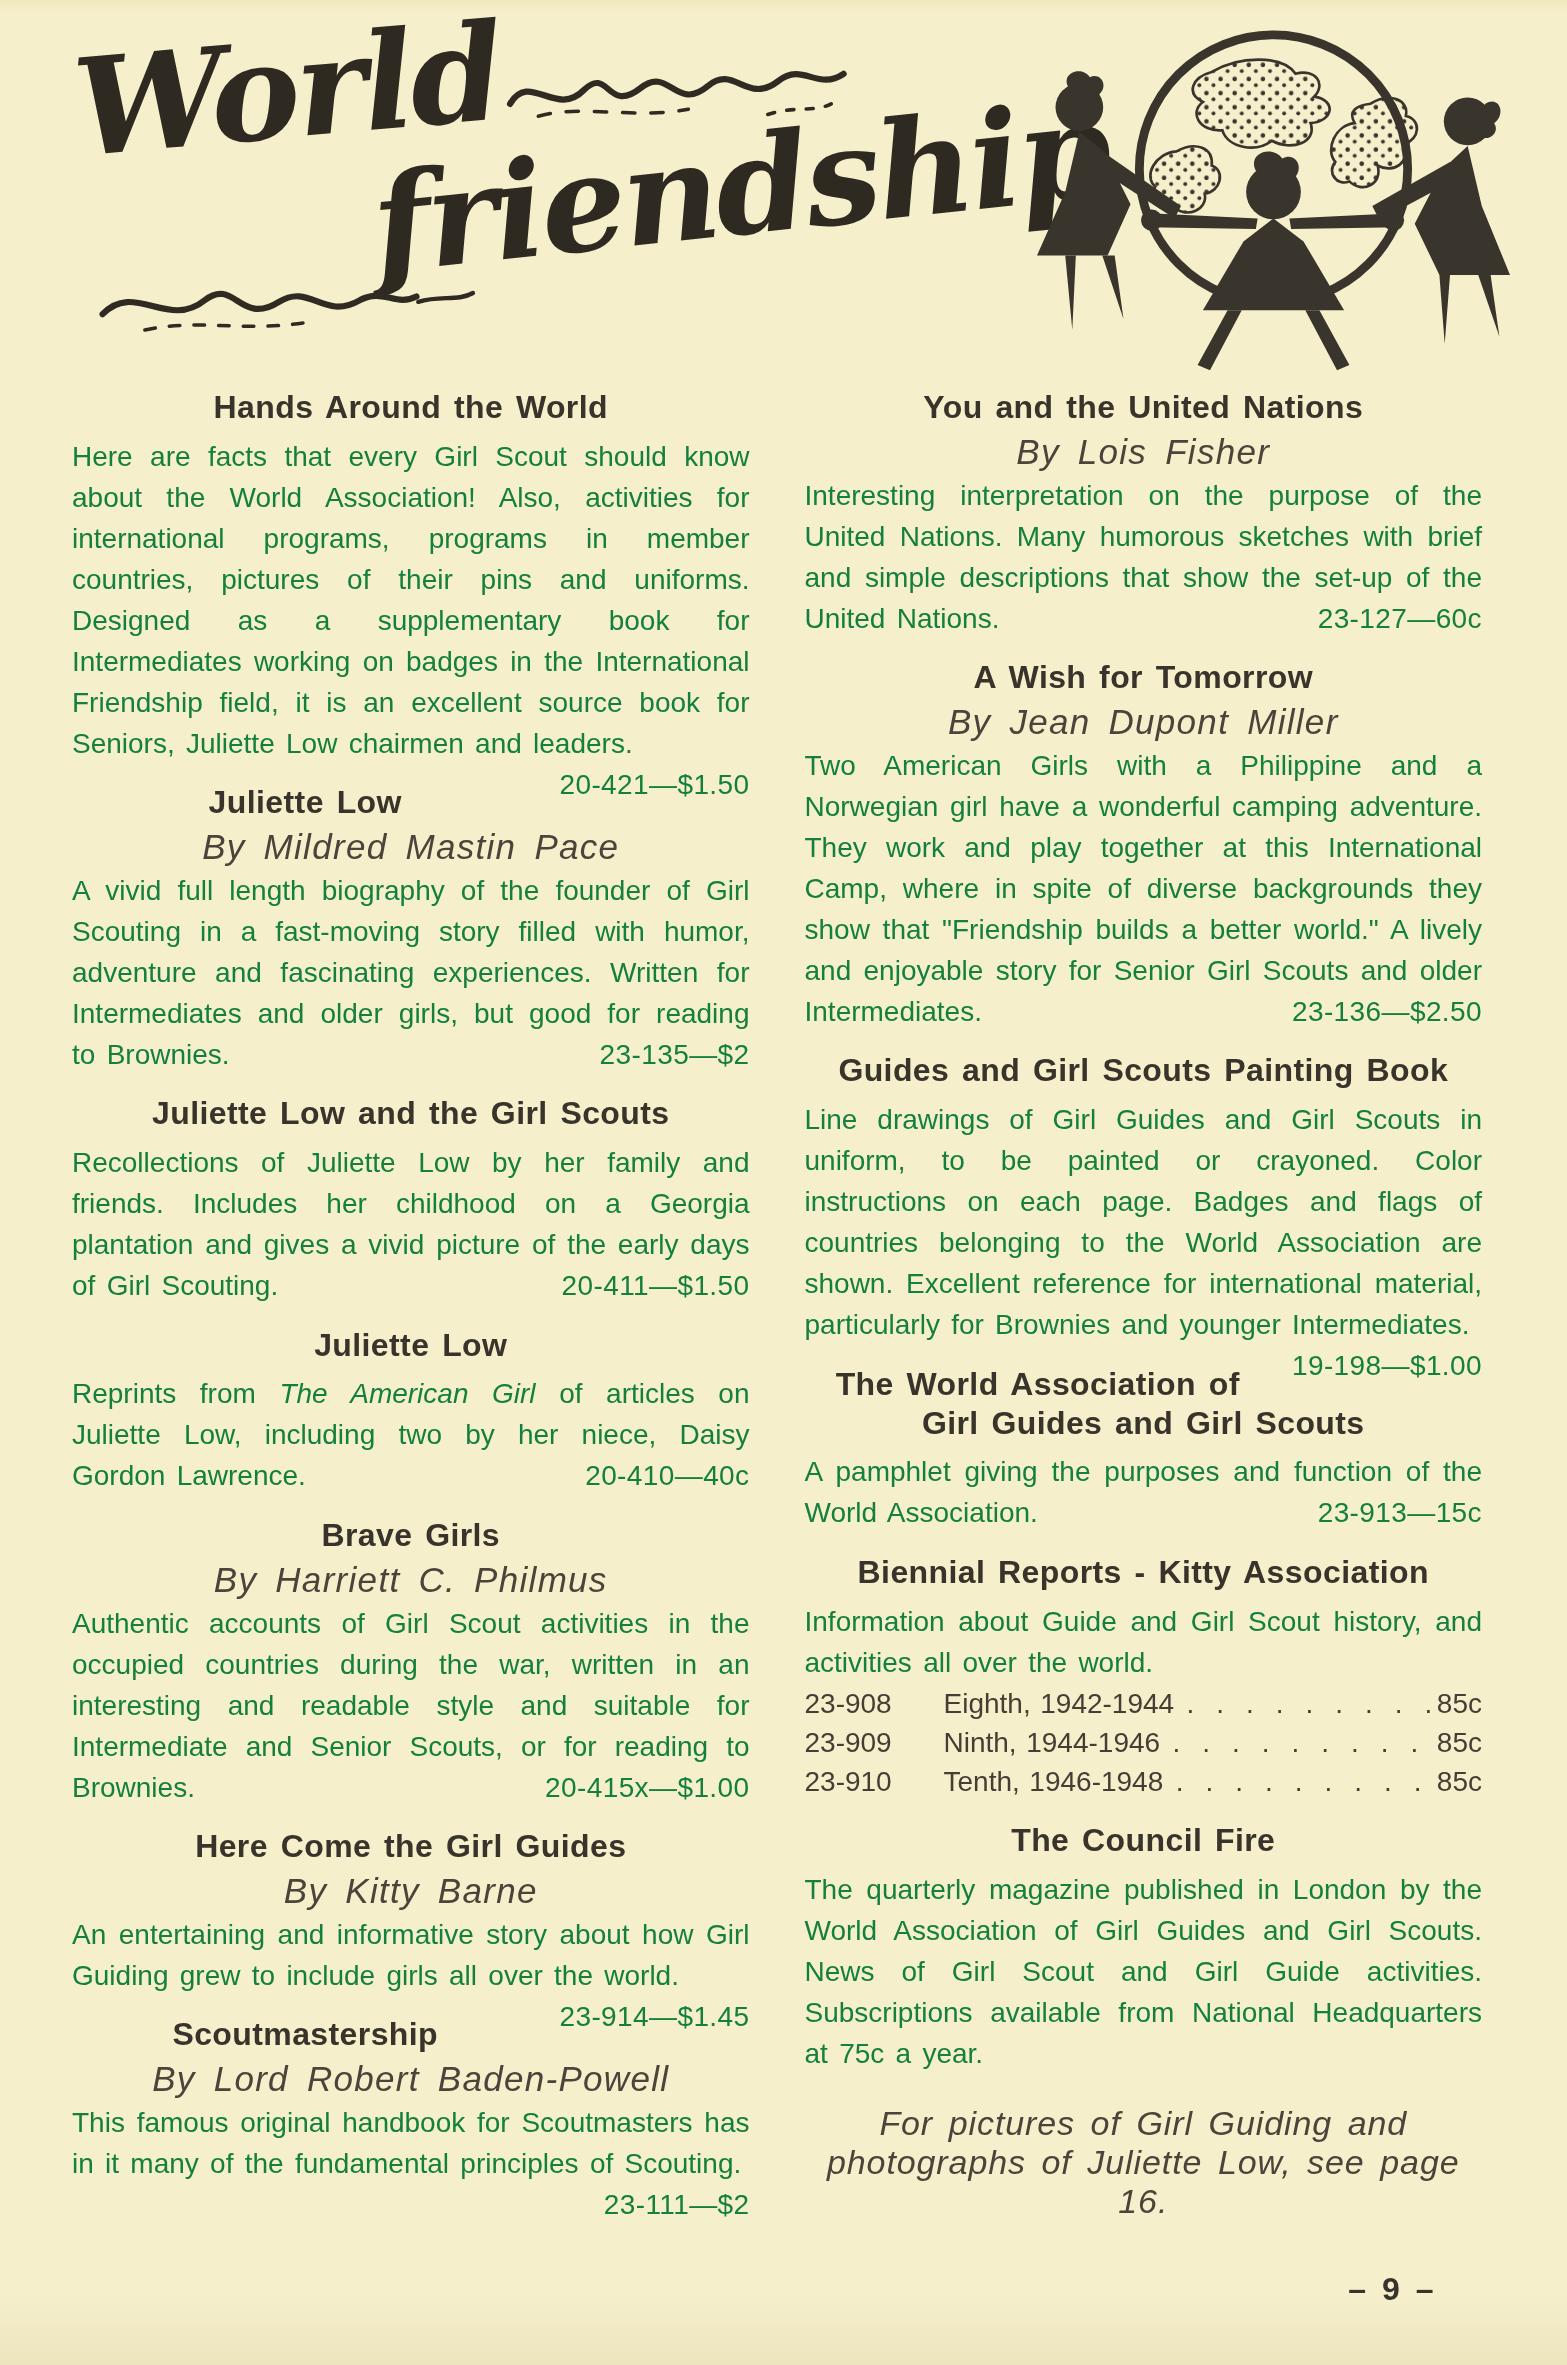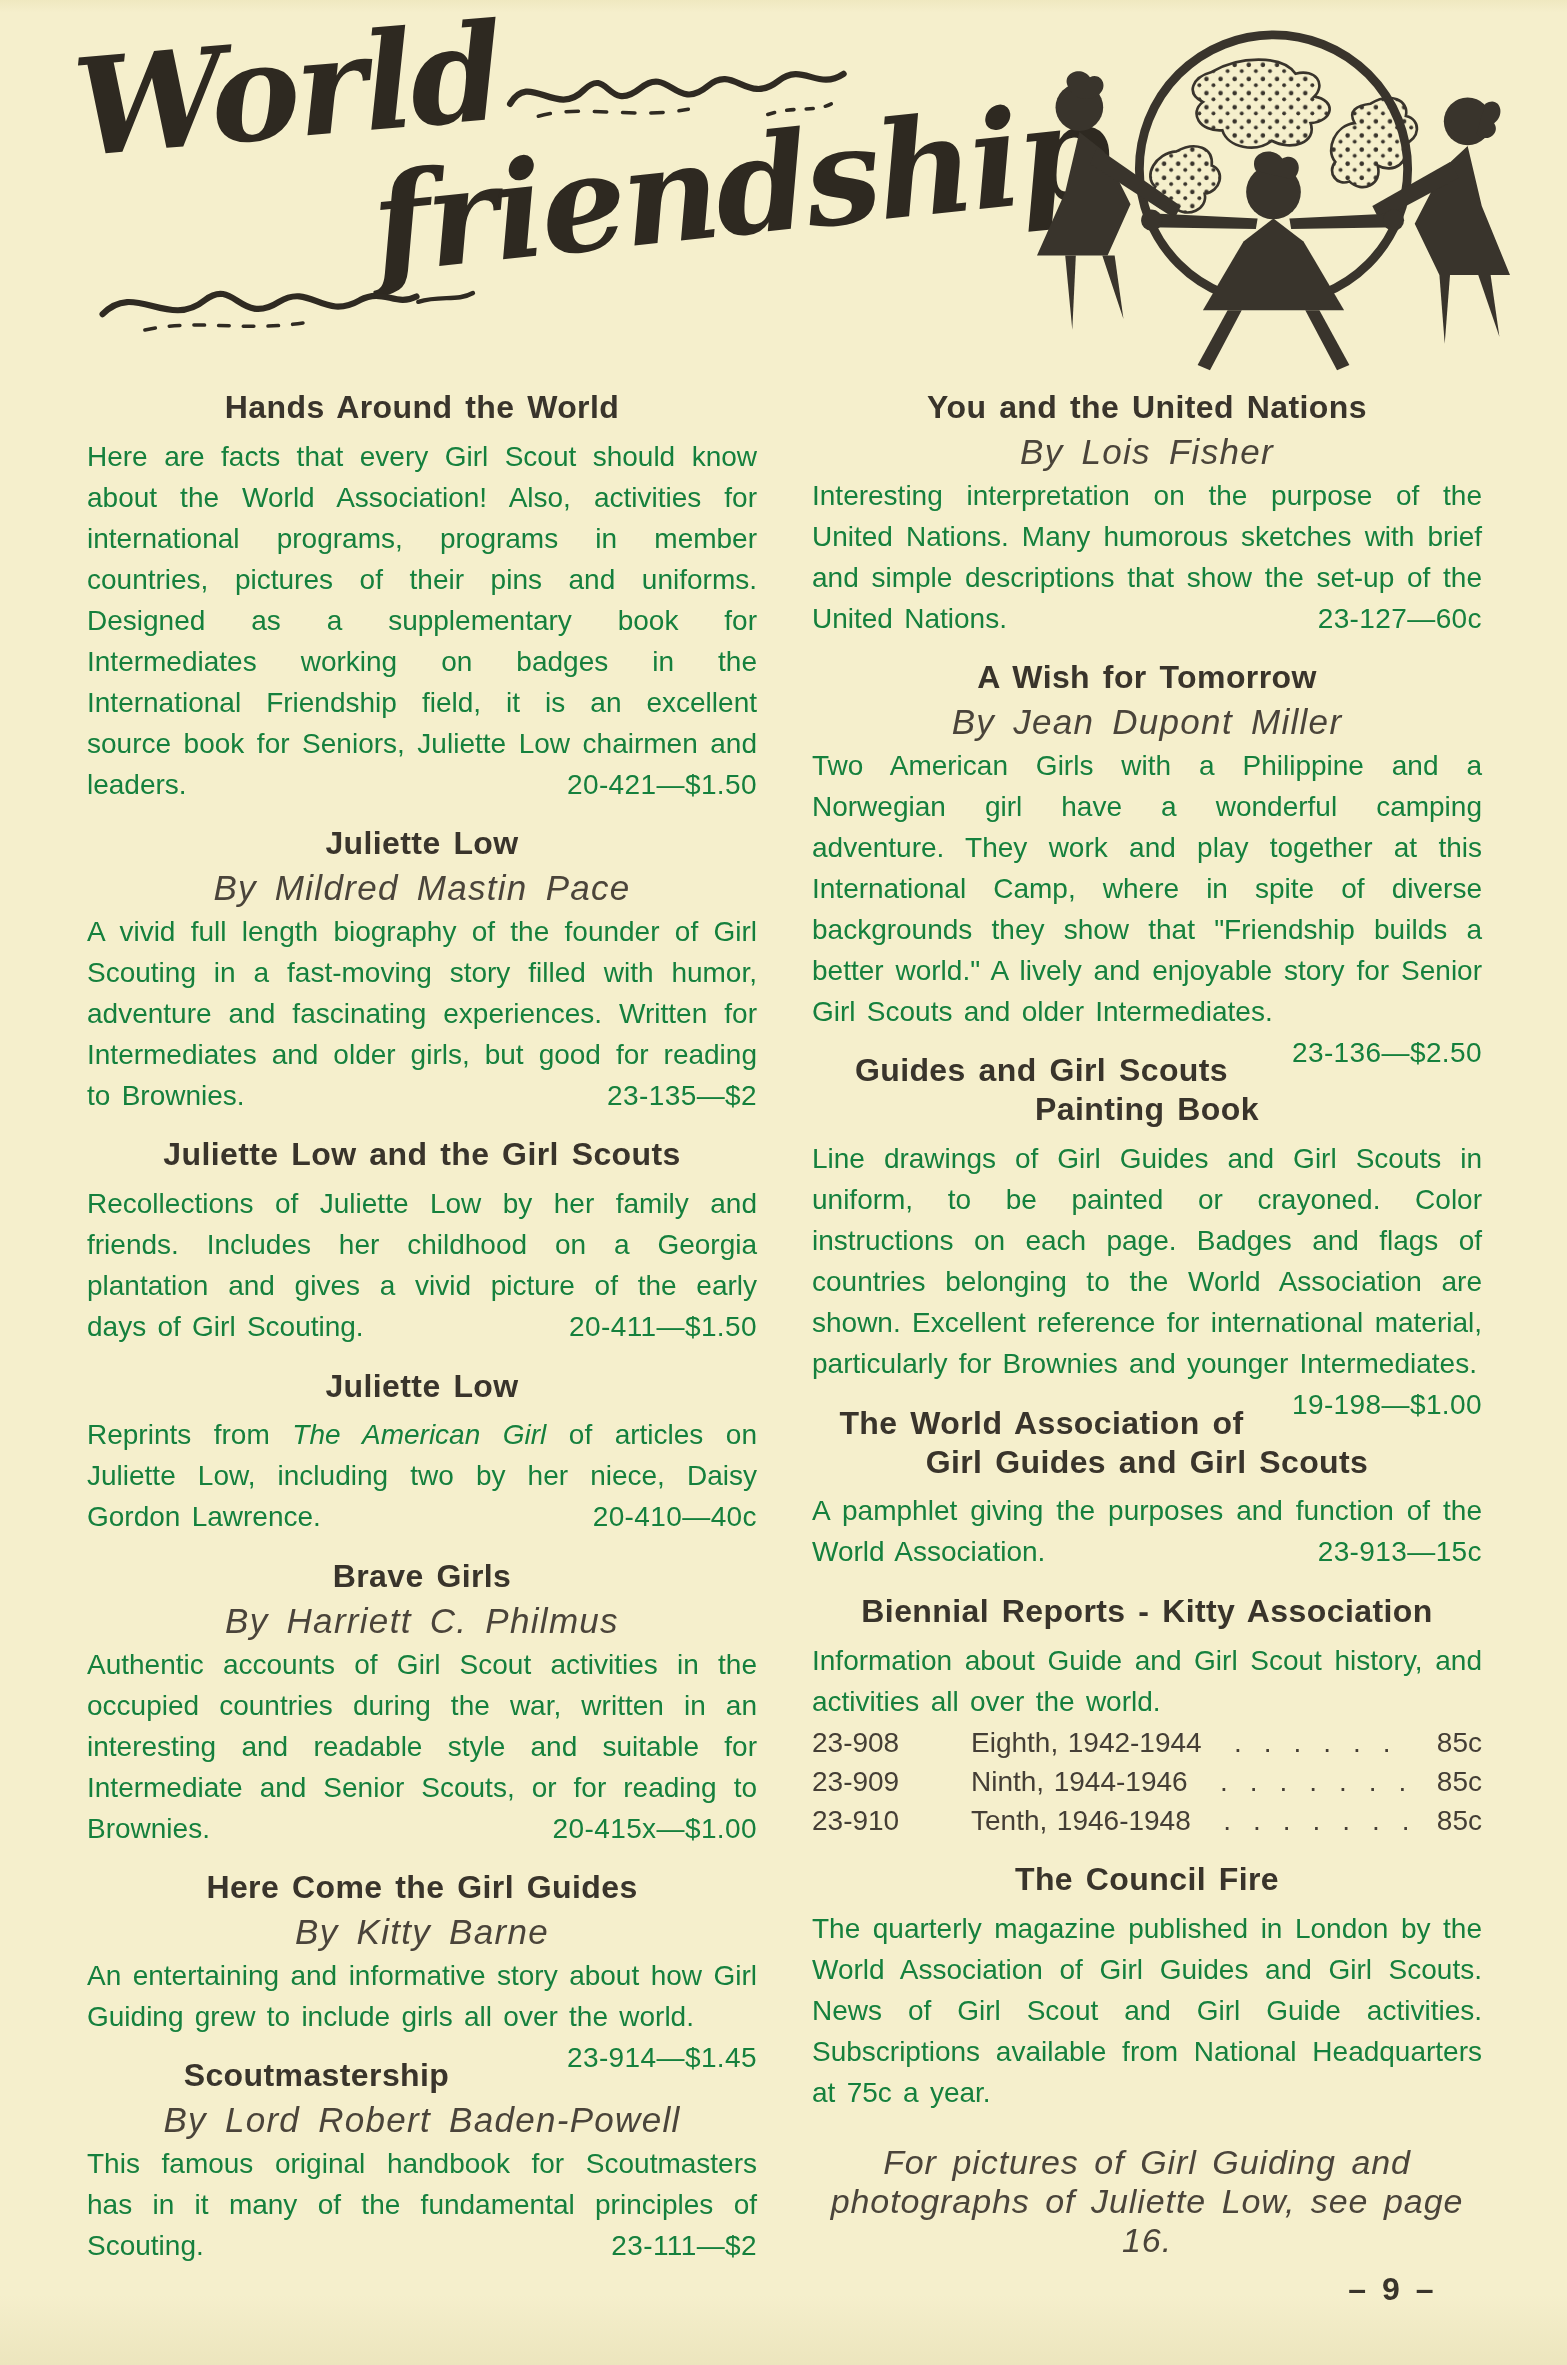--- a/index.html
+++ b/index.html
@@ -22,21 +22,21 @@
     white-space:nowrap;
   }
   .script-world{left:74px;top:23px;font-size:134px;}
   .script-friendship{left:371px;top:120px;font-size:134px;transform:rotate(-6deg);}
   .squiggle{position:absolute;}
   .squiggle-right{left:503px;top:35px;}
   .squiggle-left{left:92px;top:256px;}
   .illustration{position:absolute;right:12.4px;top:19.4px;}
   
   .columns{
-    position:absolute;top:388px;left:87px;right:86px;
+    position:absolute;top:388px;left:72px;right:86px;
     display:flex;gap:55px;
   }
   .col{flex:1;min-width:0;}
   .entry{margin-bottom:19.4px;}
   .title{
     margin:0 0 8.8px 0;text-align:center;
     font-size:32px;line-height:39px;font-weight:700;
     color:#39342b;letter-spacing:0.4px;word-spacing:3.5px;
   }
   .author{
@@ -51,21 +51,21 @@
   }
   .desc .price{
     float:right;margin-left:21px;
     white-space:nowrap;letter-spacing:0.4px;
   }
   .italic{font-style:italic;}
   
   .report-rows{margin-top:1.8px;}
   .report-row{
     display:flex;align-items:flex-start;
-    font-size:28px;line-height:39px;word-spacing:1.8px;gap:20px;
+    font-size:28px;line-height:39px;word-spacing:1.8px;
   }
   .report-row .code{width:139px;flex:none;}
   .report-row .label{flex:none;}
   .report-row .dots{
     flex:1;overflow:hidden;white-space:nowrap;
     letter-spacing:6.2px;margin:0 7px 0 12.4px;
   }
   .report-row .rprice{flex:none;}
   
   .footnote{

